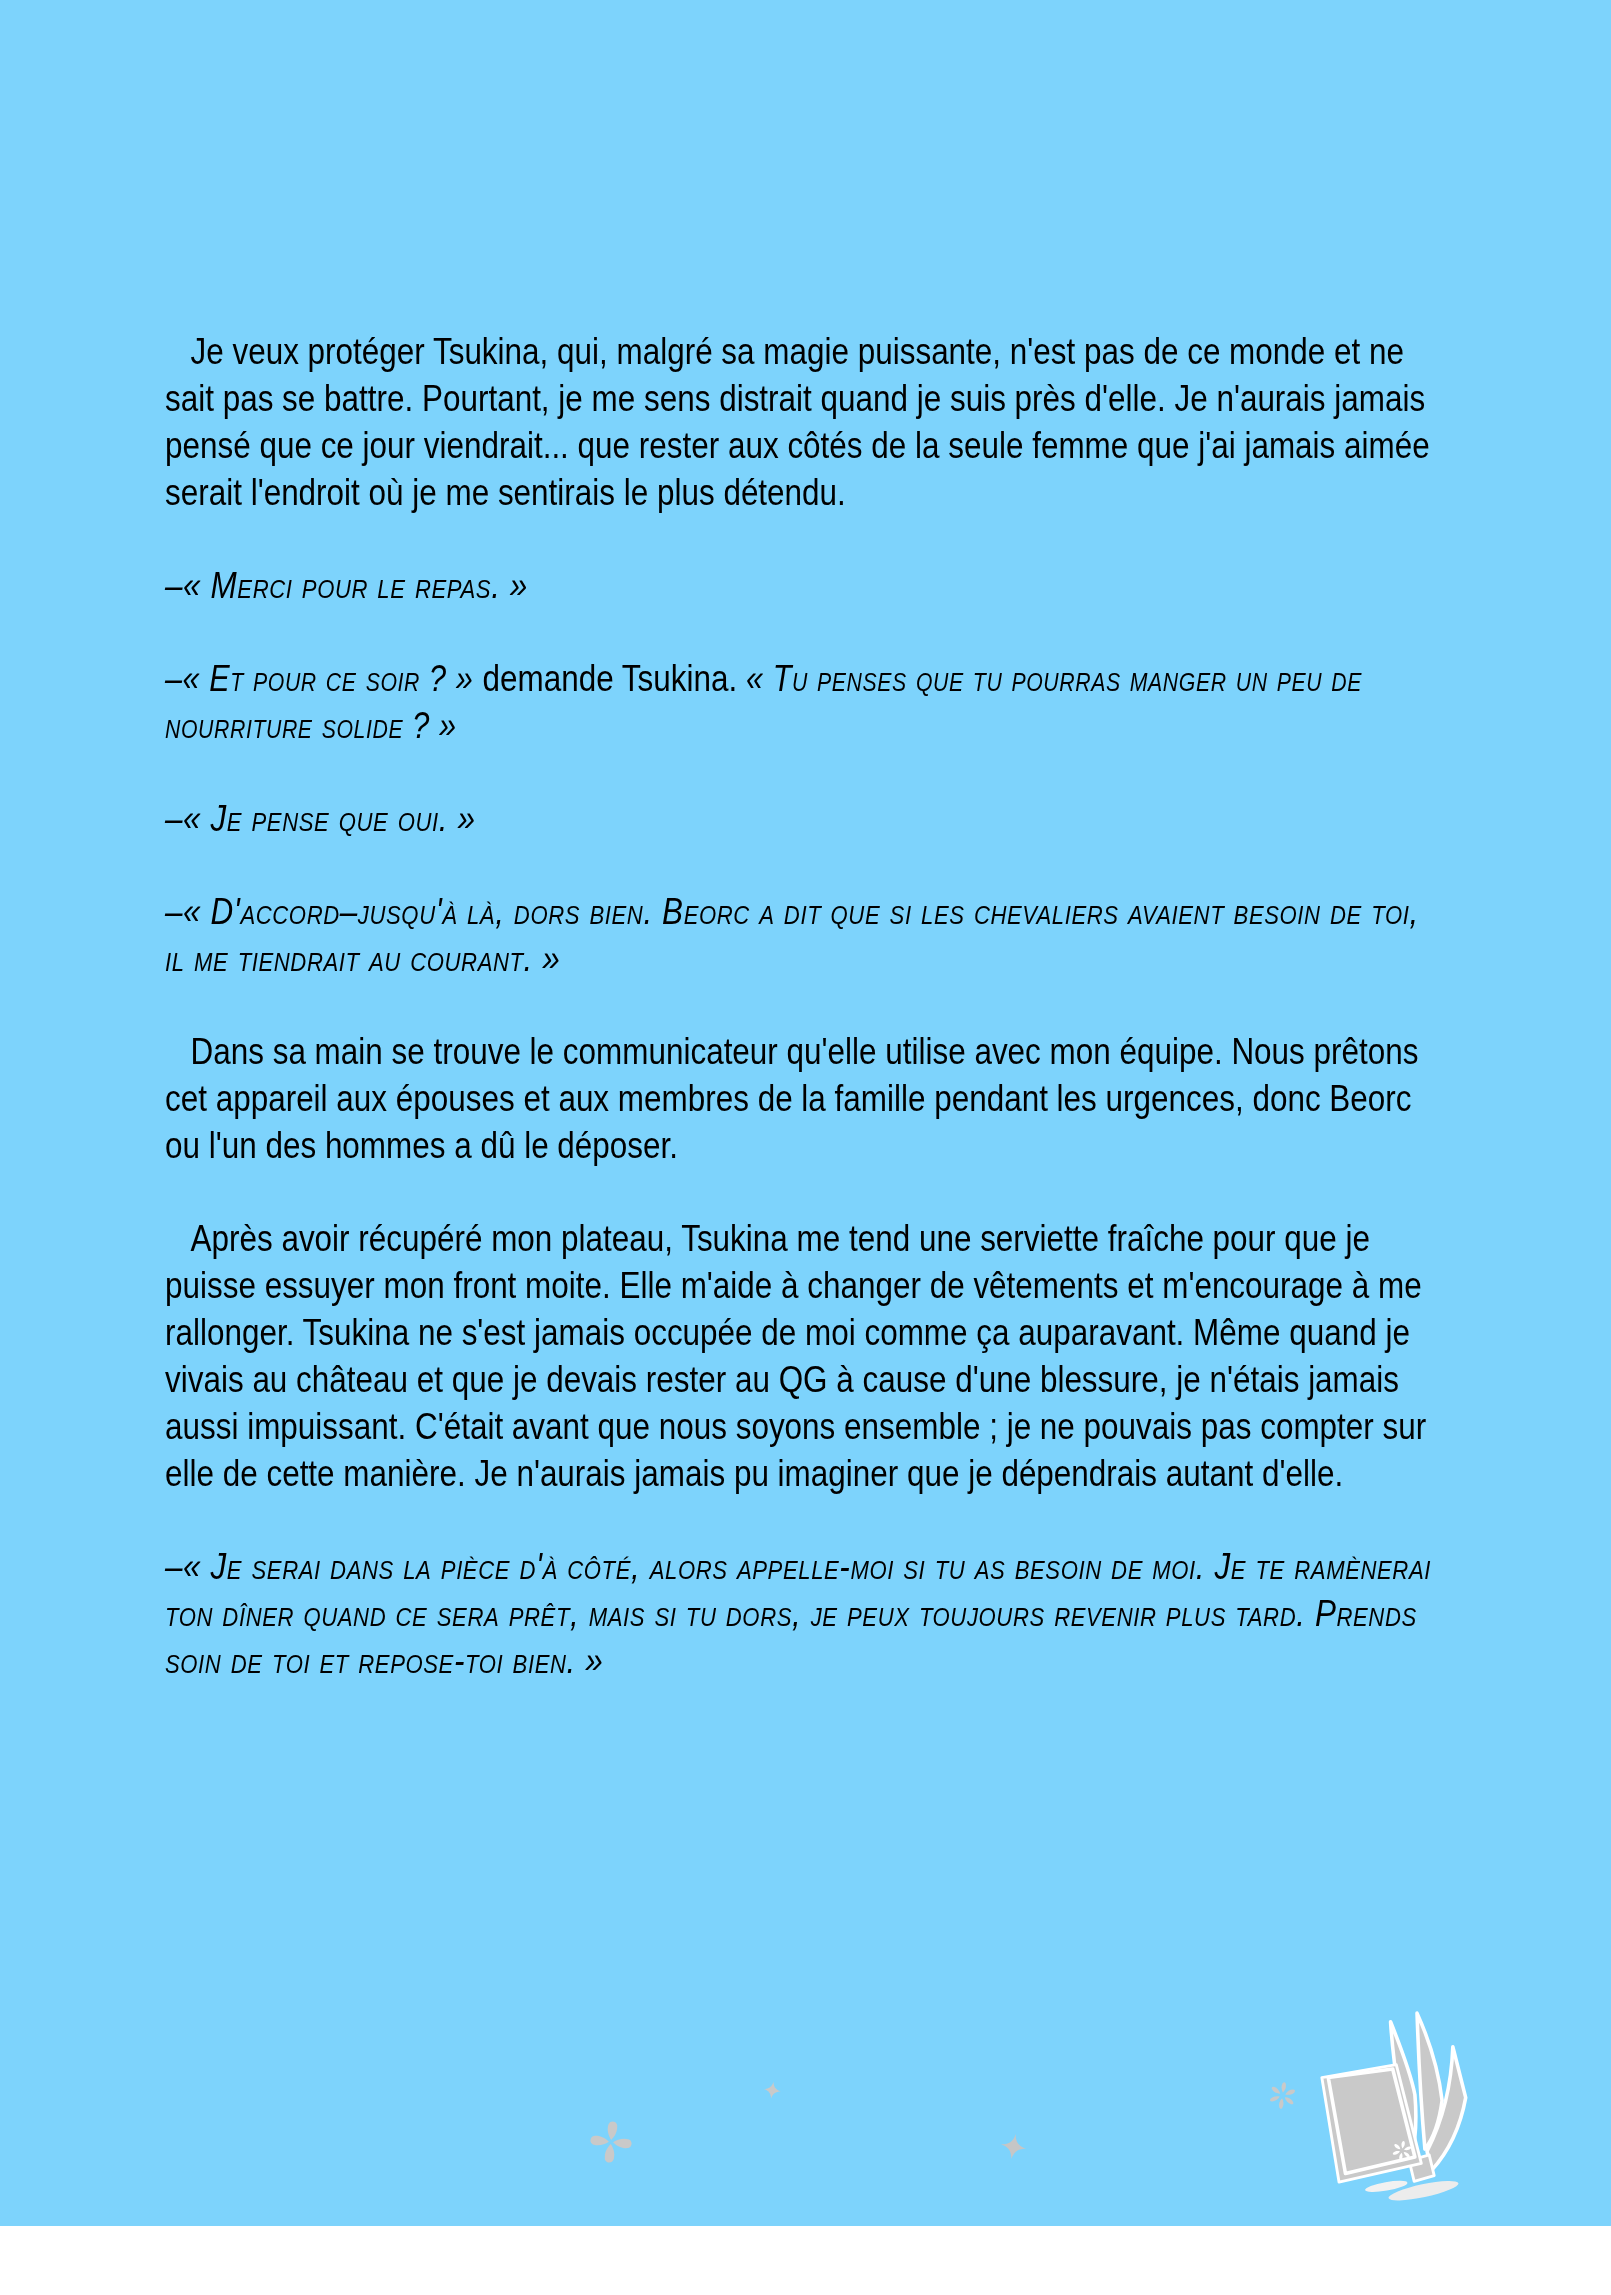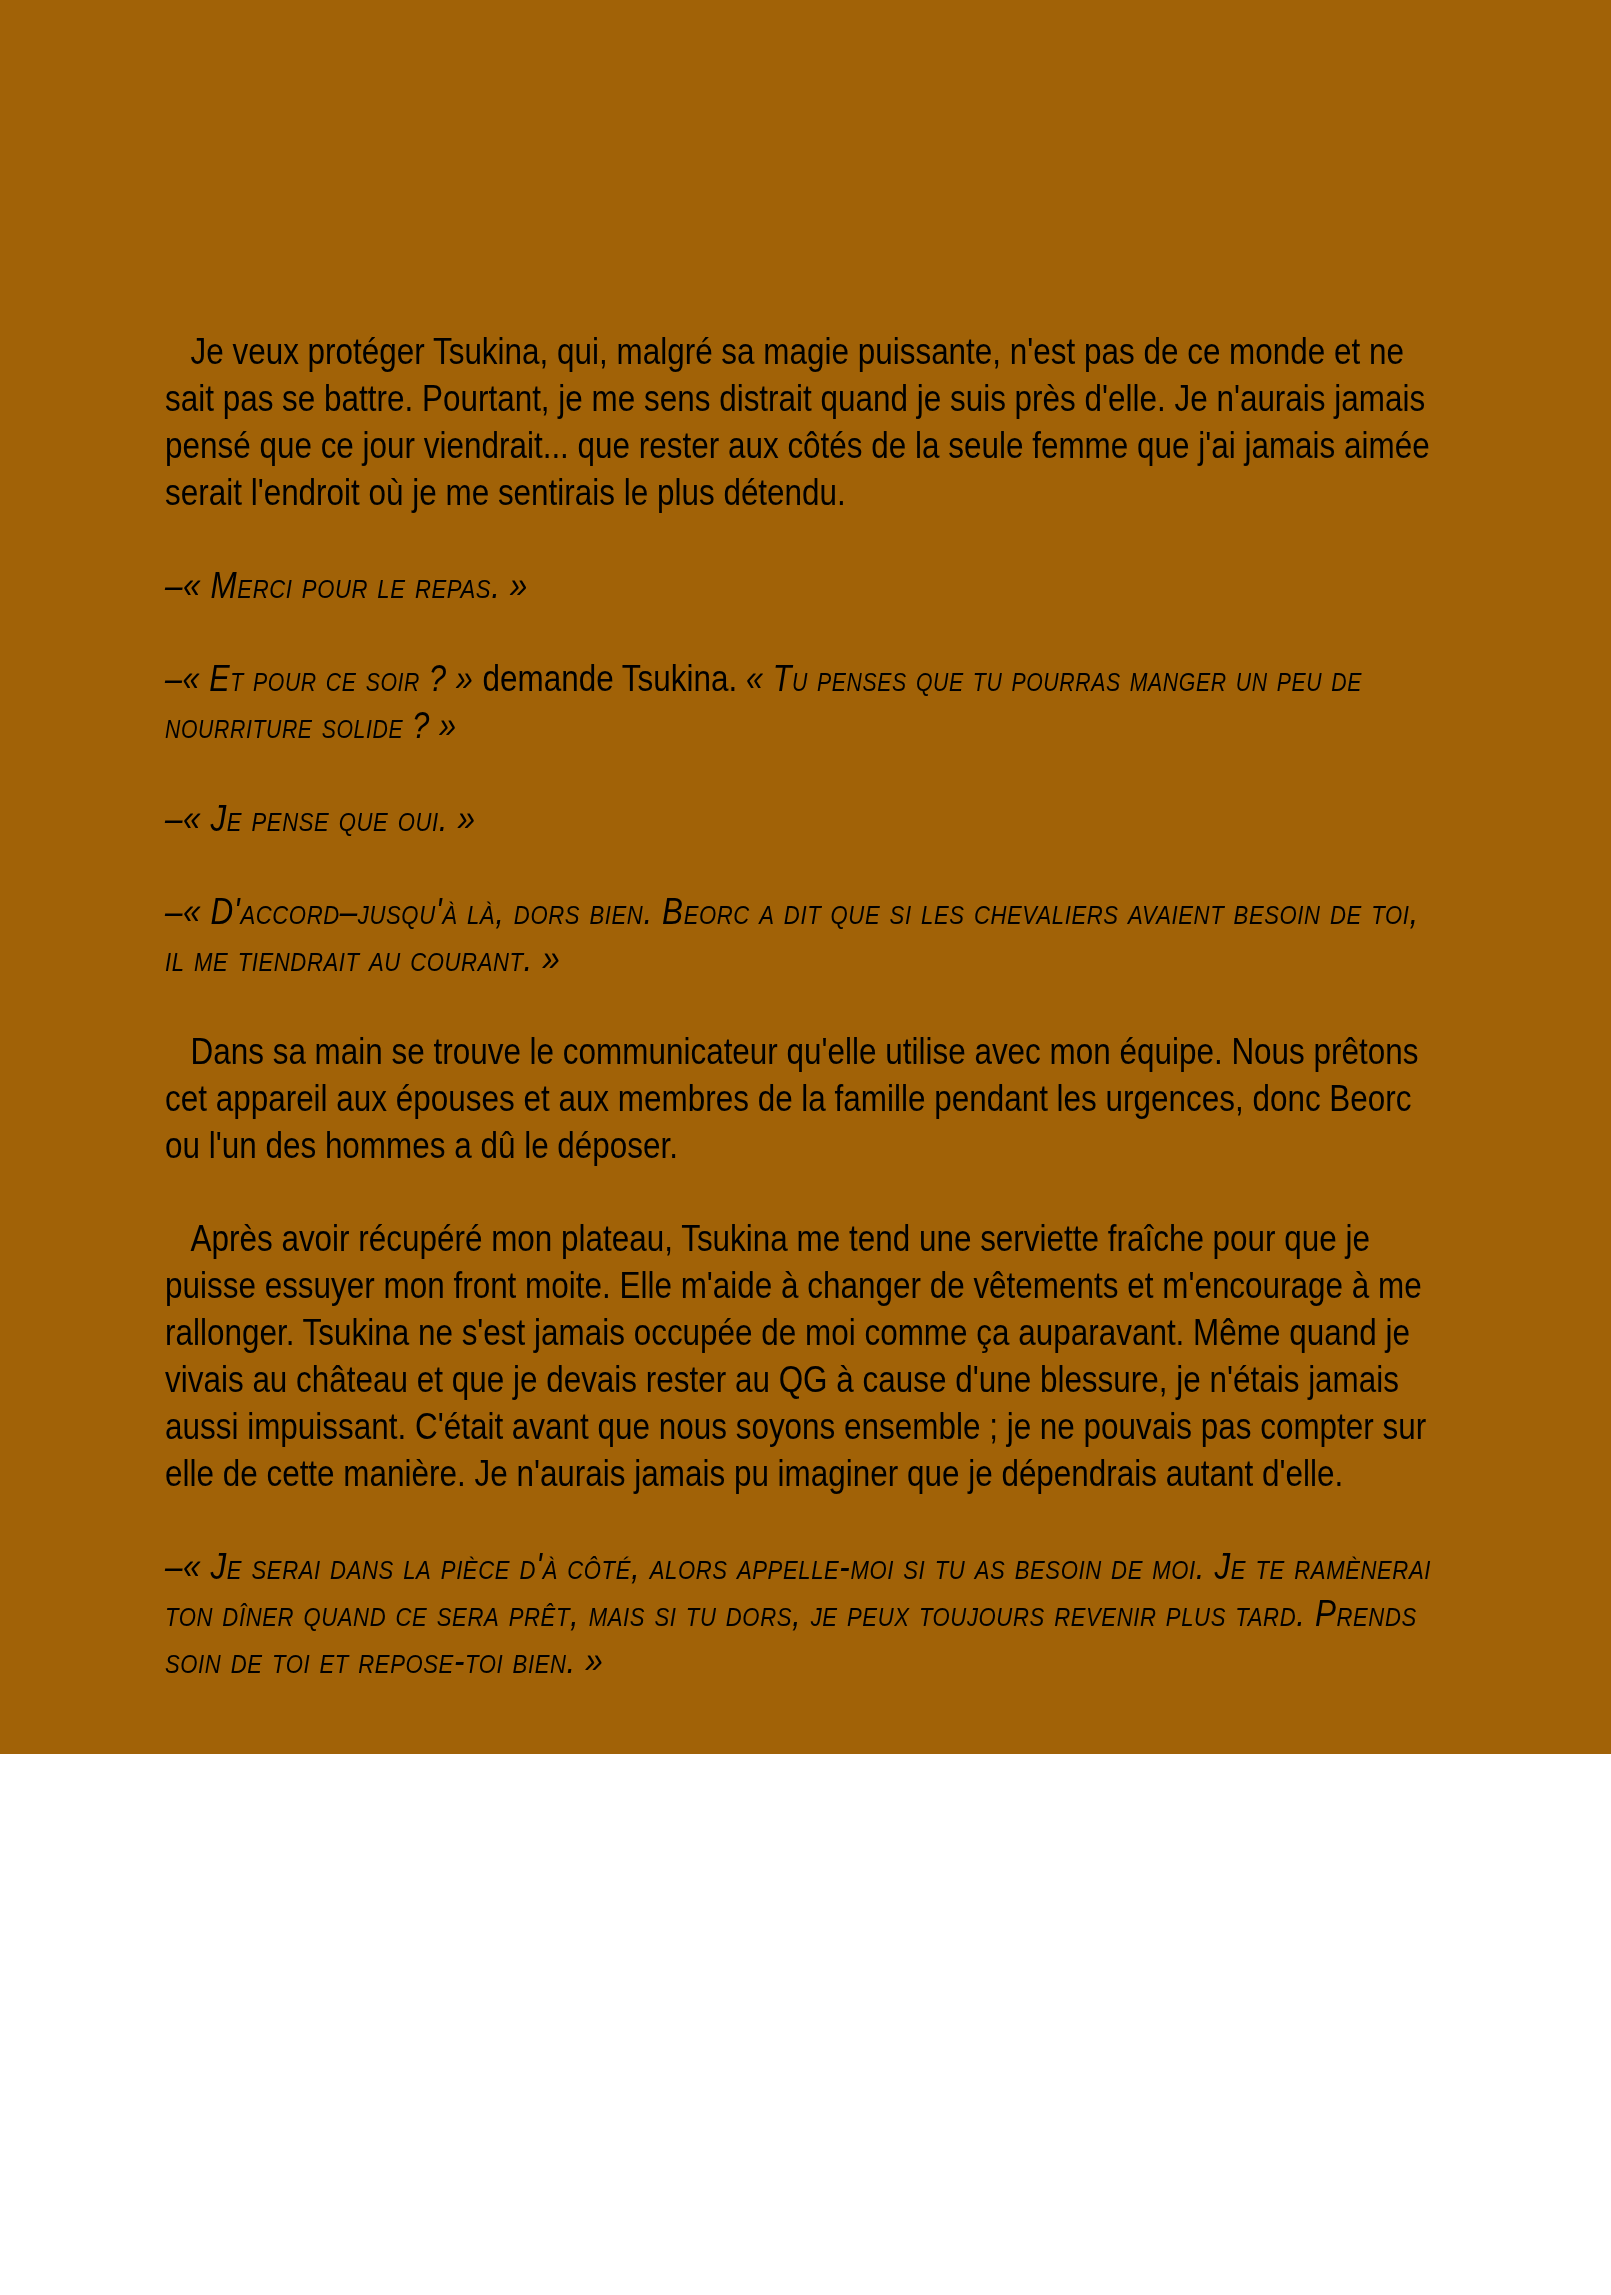--- a/index.html
+++ b/index.html
@@ -3,22 +3,22 @@
 <meta charset="utf-8">
 <style>
   html, body {
     margin: 0;
     padding: 0;
     background: #ffffff;
   }
   .page {
     position: relative;
     width: 1611px;
-    height: 1754px;
-    background: #a16207;
+    height: 2226px;
+    background: #7dd3fc;
     overflow: hidden;
     font-family: "Liberation Sans", sans-serif;
     color: #000000;
   }
   
   .text-column {
     position: absolute;
     left: 165px;
     top: 328px;
     width: 1508px;

